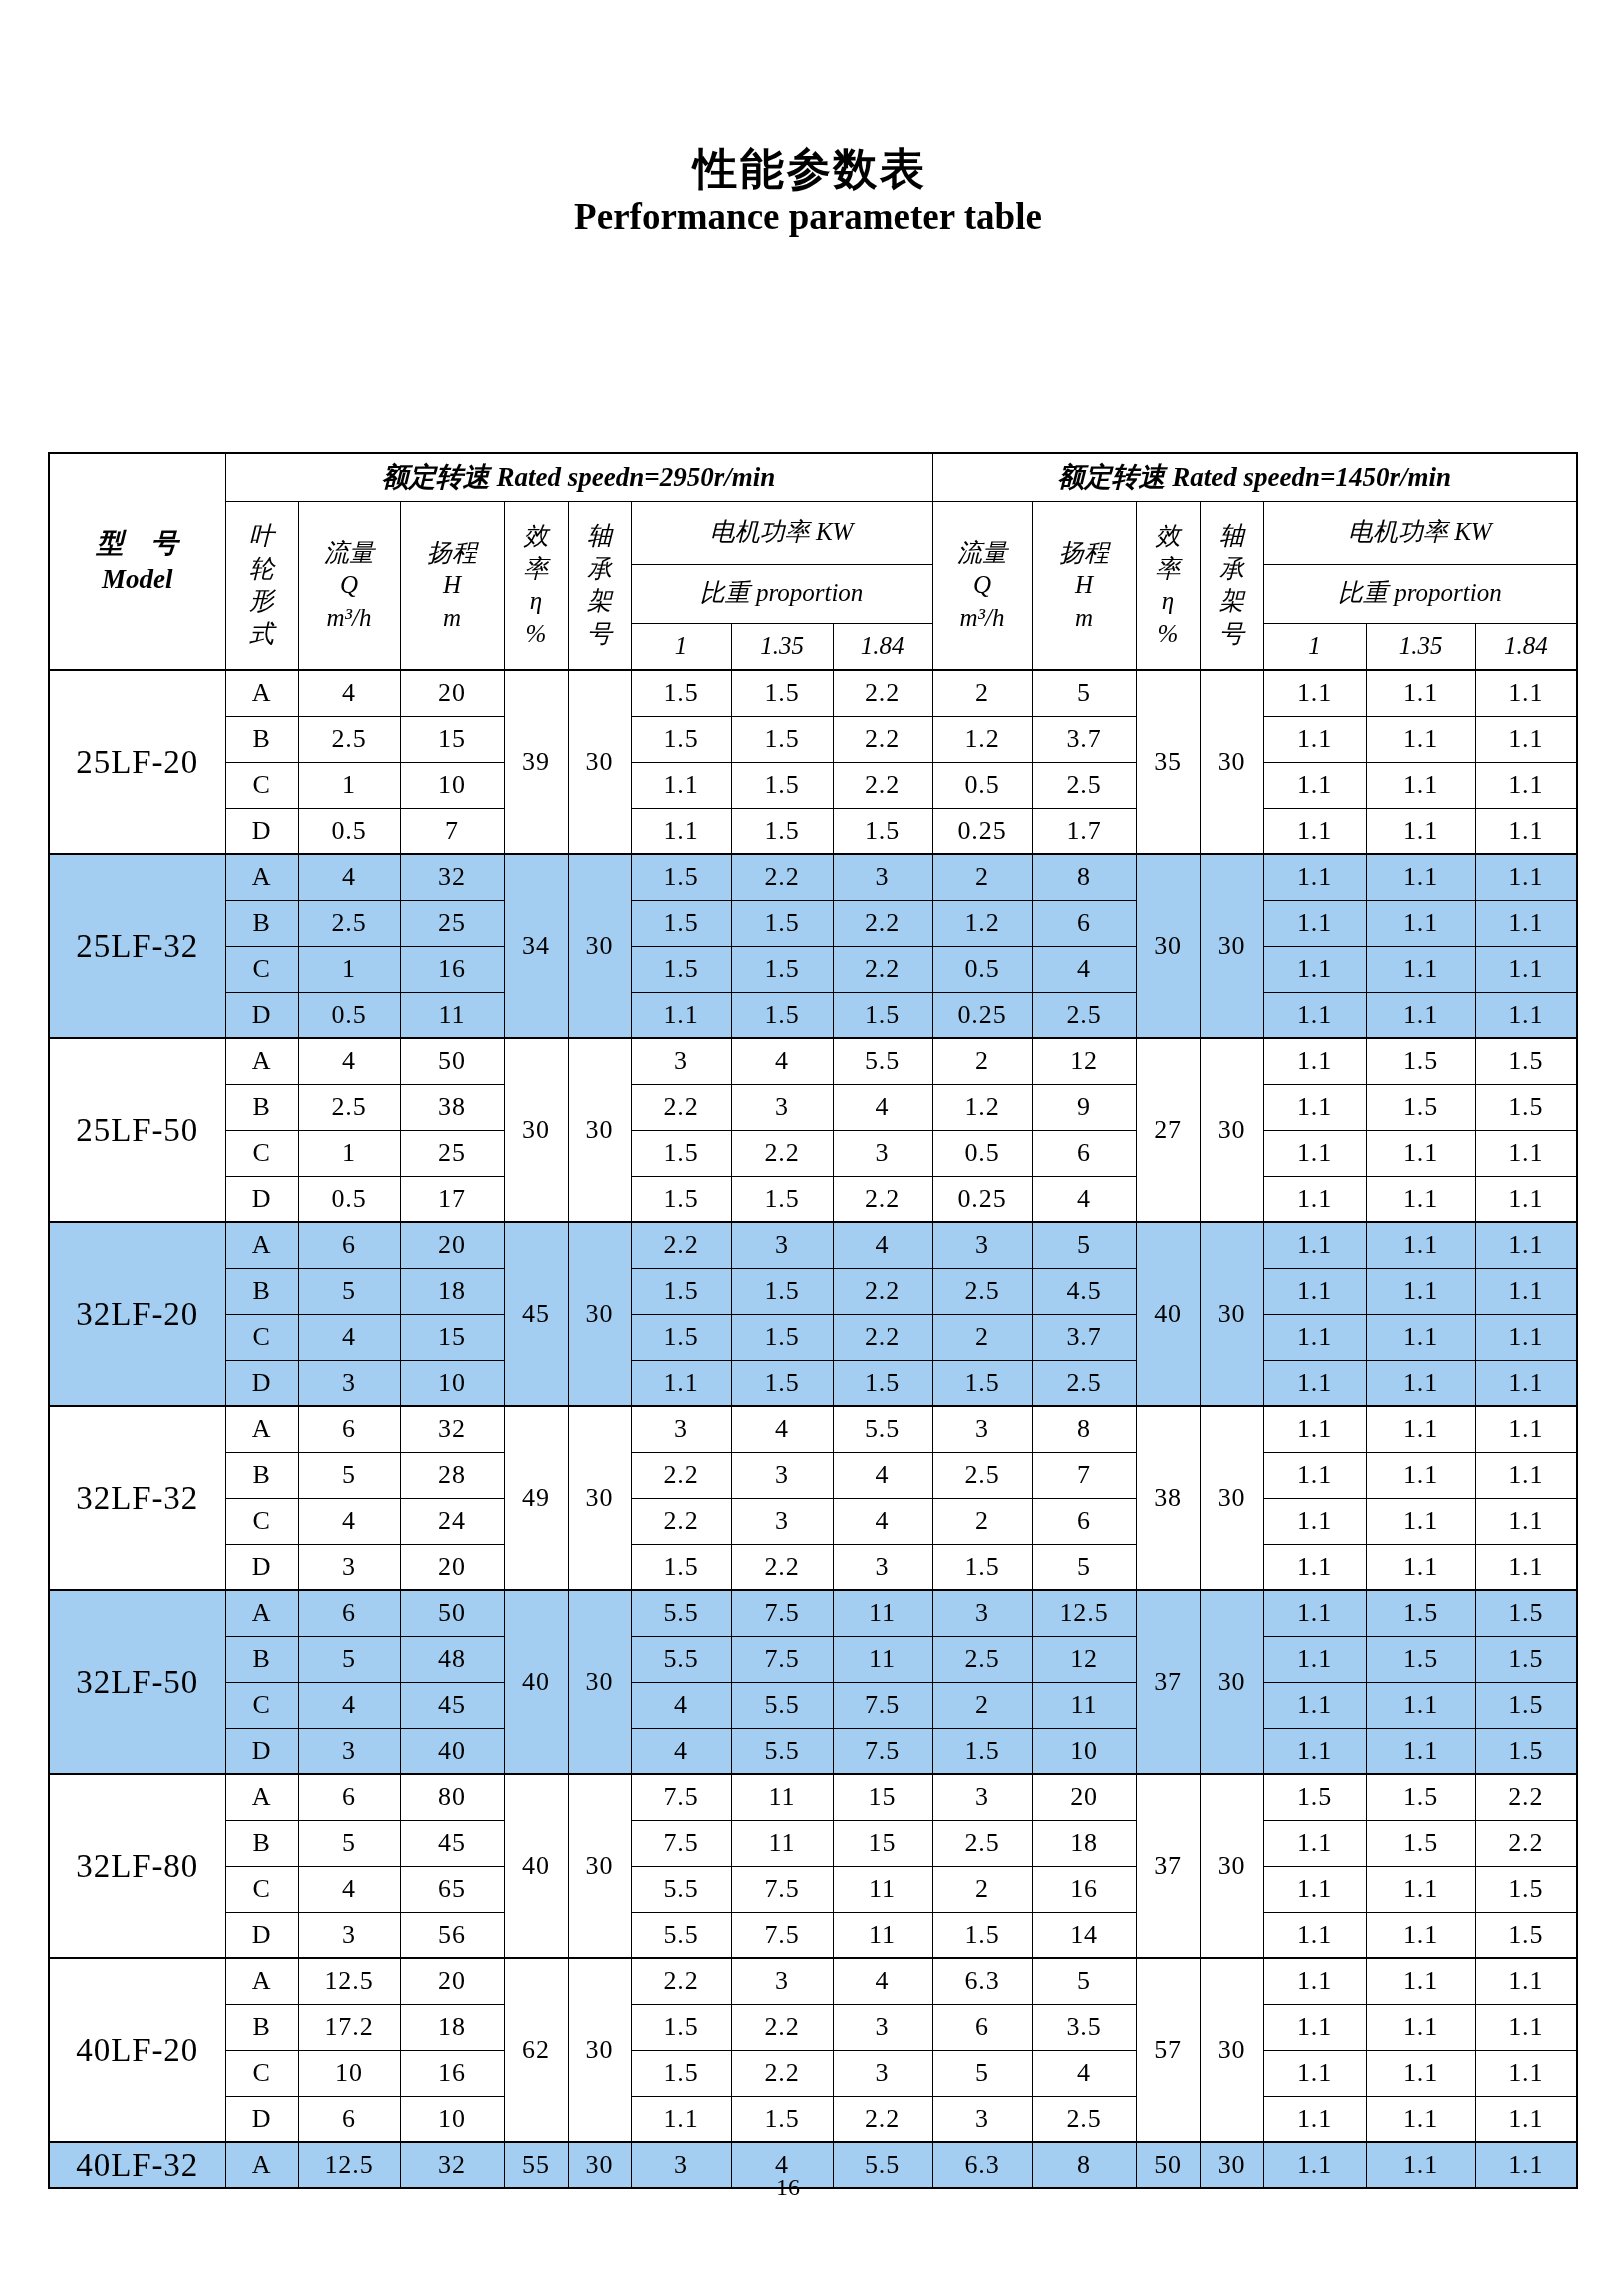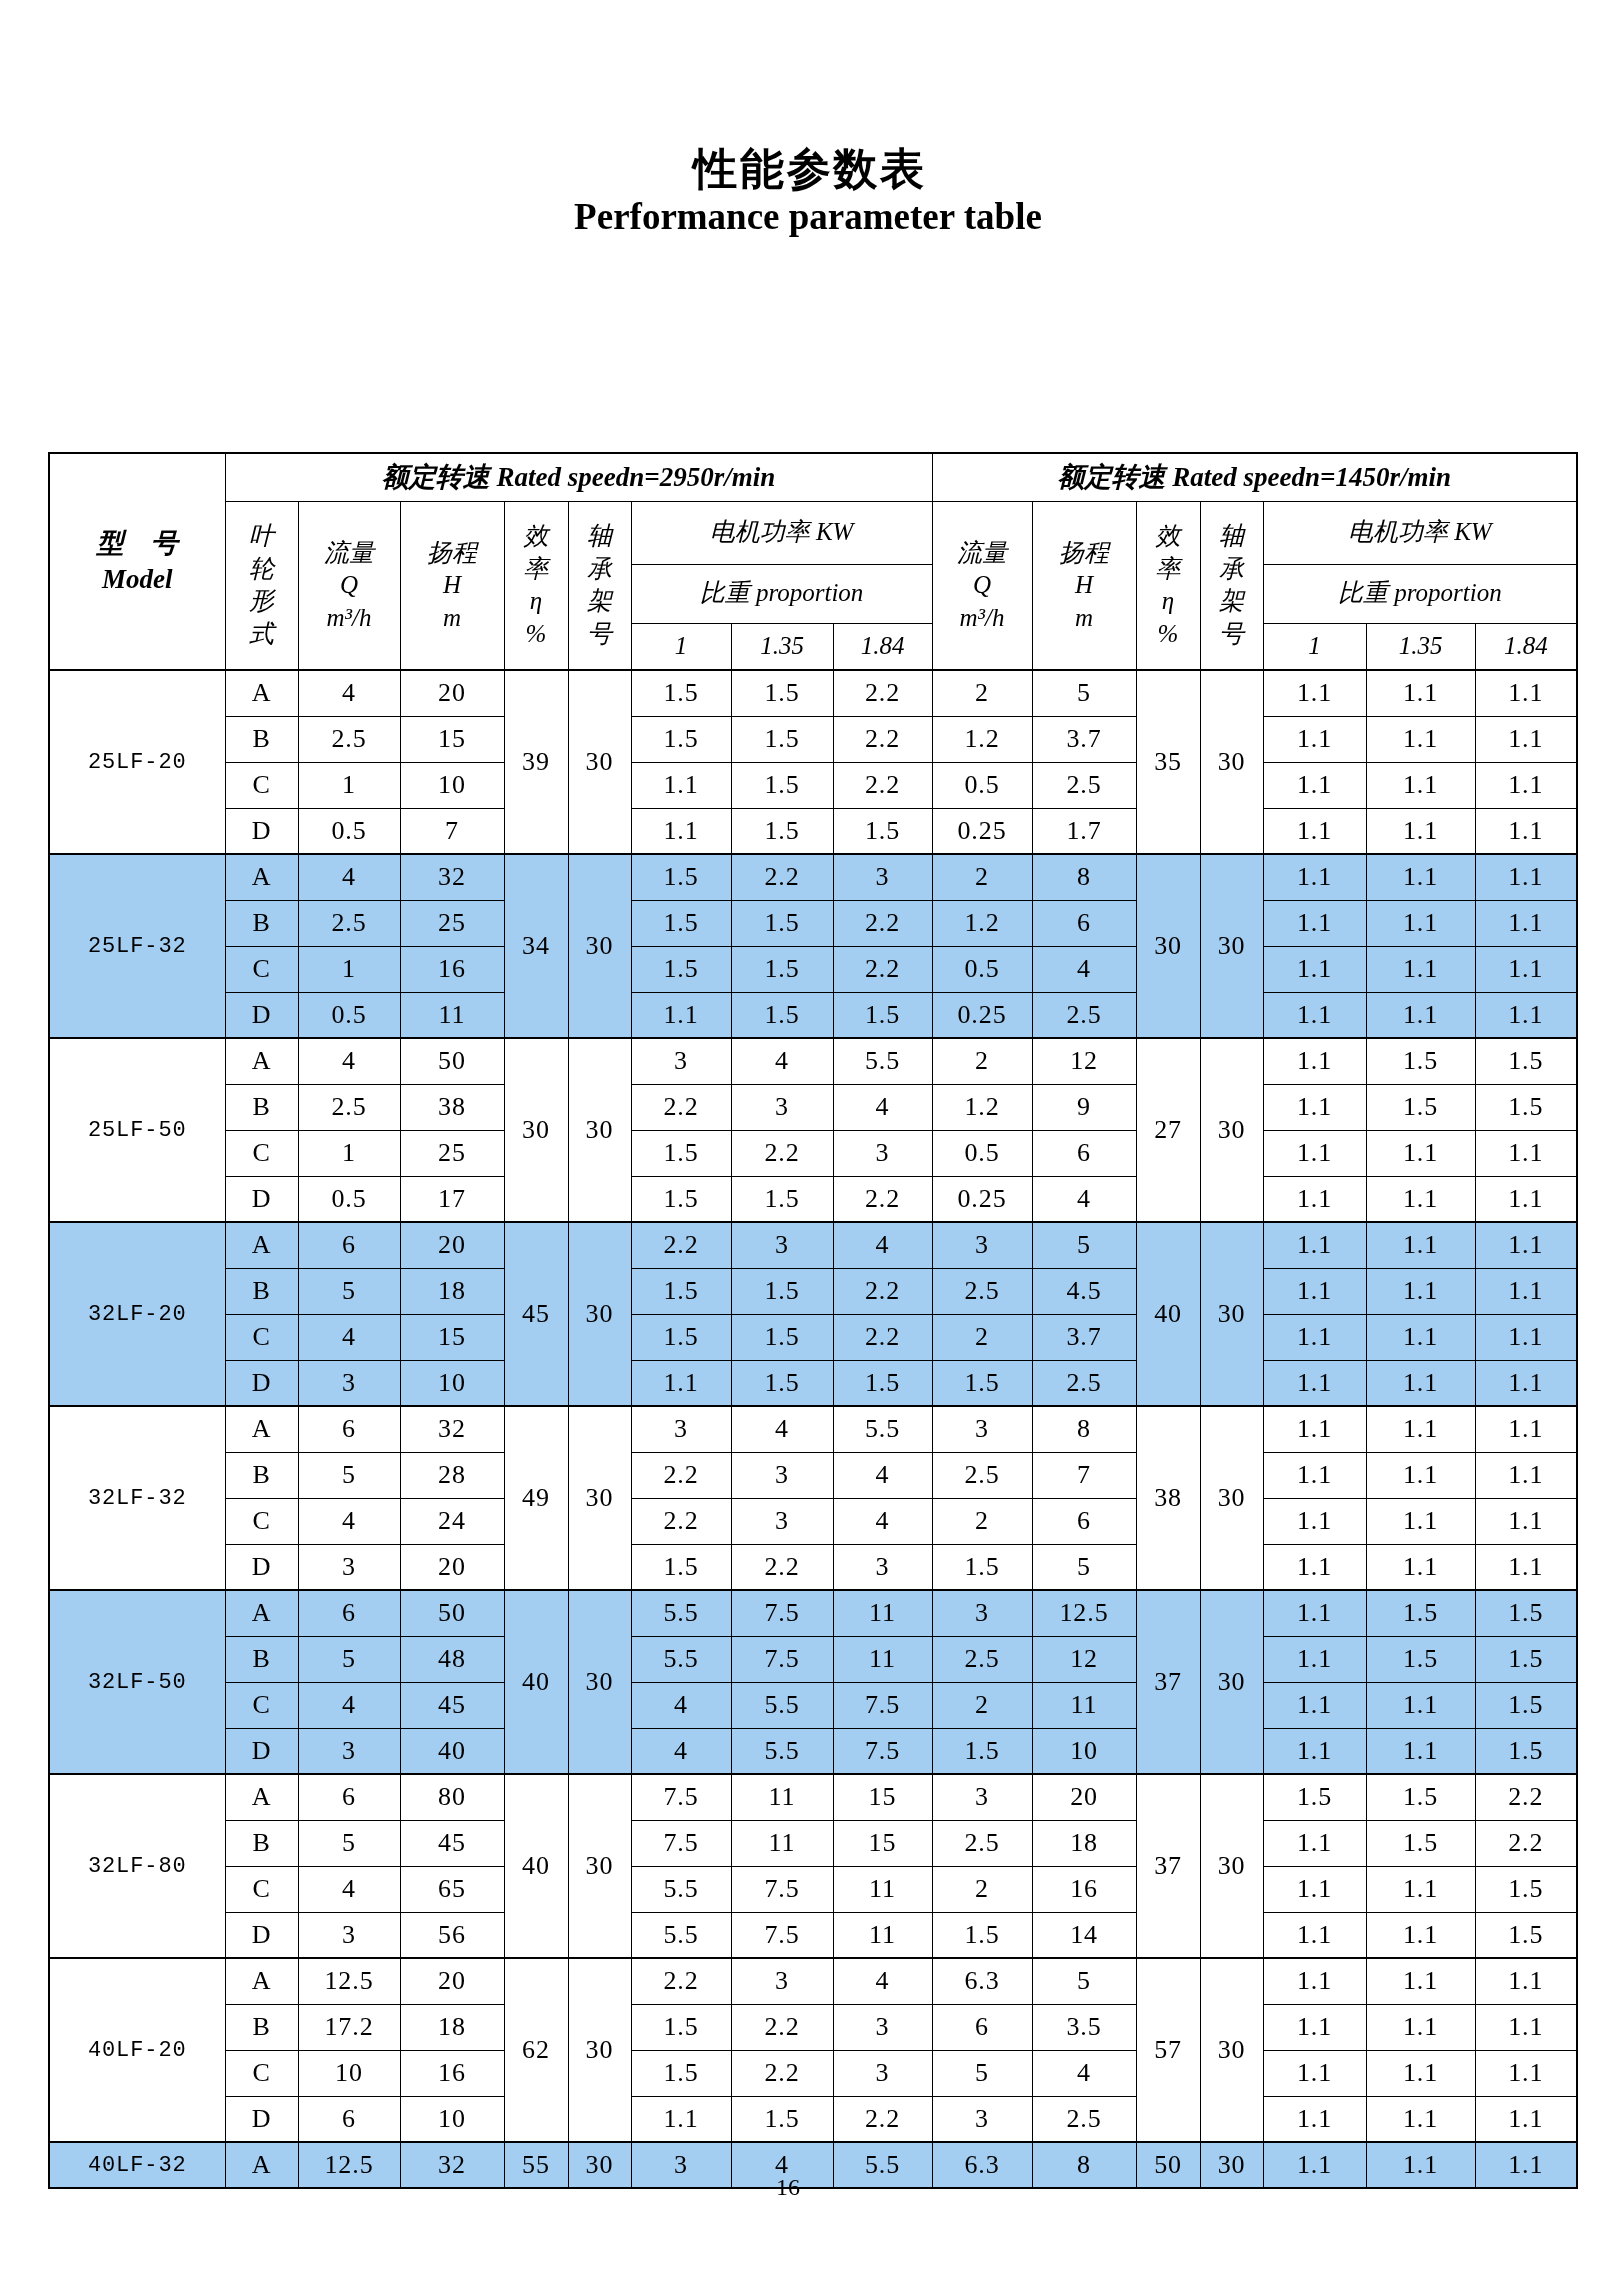--- a/index.html
+++ b/index.html
@@ -25,21 +25,21 @@
     padding:0;overflow:hidden;
   }
   thead th{font-weight:normal;font-size:25px;white-space:pre-line;line-height:1.3;font-style:italic;}
   thead tr.speed-row th{font-weight:bold;font-size:27px;}
   thead tr.speed-row{height:48px;}
   thead tr.h2{height:63px;}
   thead tr.h3{height:59px;}
   thead tr.h4{height:47px;}
   tbody tr{height:46px;}
   tbody td{font-size:26px;letter-spacing:0.9px;}
-  tbody td.model{font-size:22px;letter-spacing:0.9px;font-family:Liberation Mono, monospace;}
+  tbody td.model{font-size:33px;letter-spacing:0.9px;}
   tbody tr.gstart td{border-top:2.7px solid #000;}
   tbody tr.hl td{background:#A3CEF1;}
   .page-number{
     position:absolute;top:2174px;left:0;width:1576px;text-align:center;
     font-size:24px;
   }
 </style>
 </head>
 <body>
 

